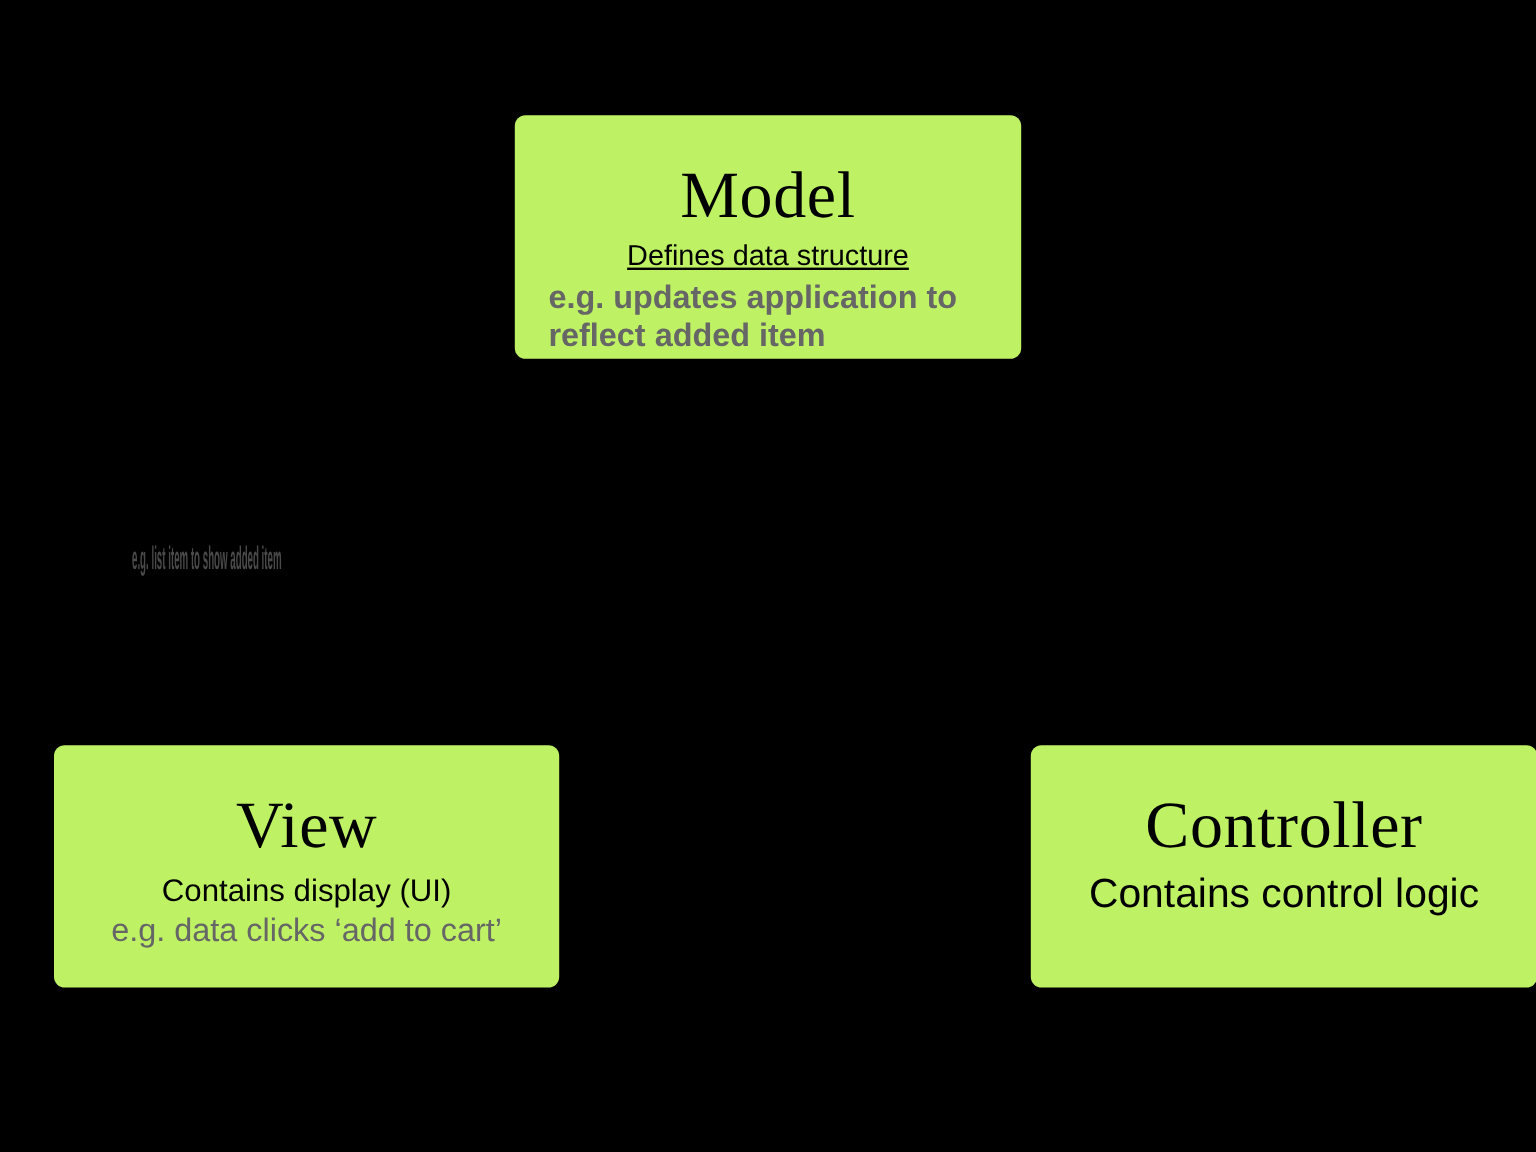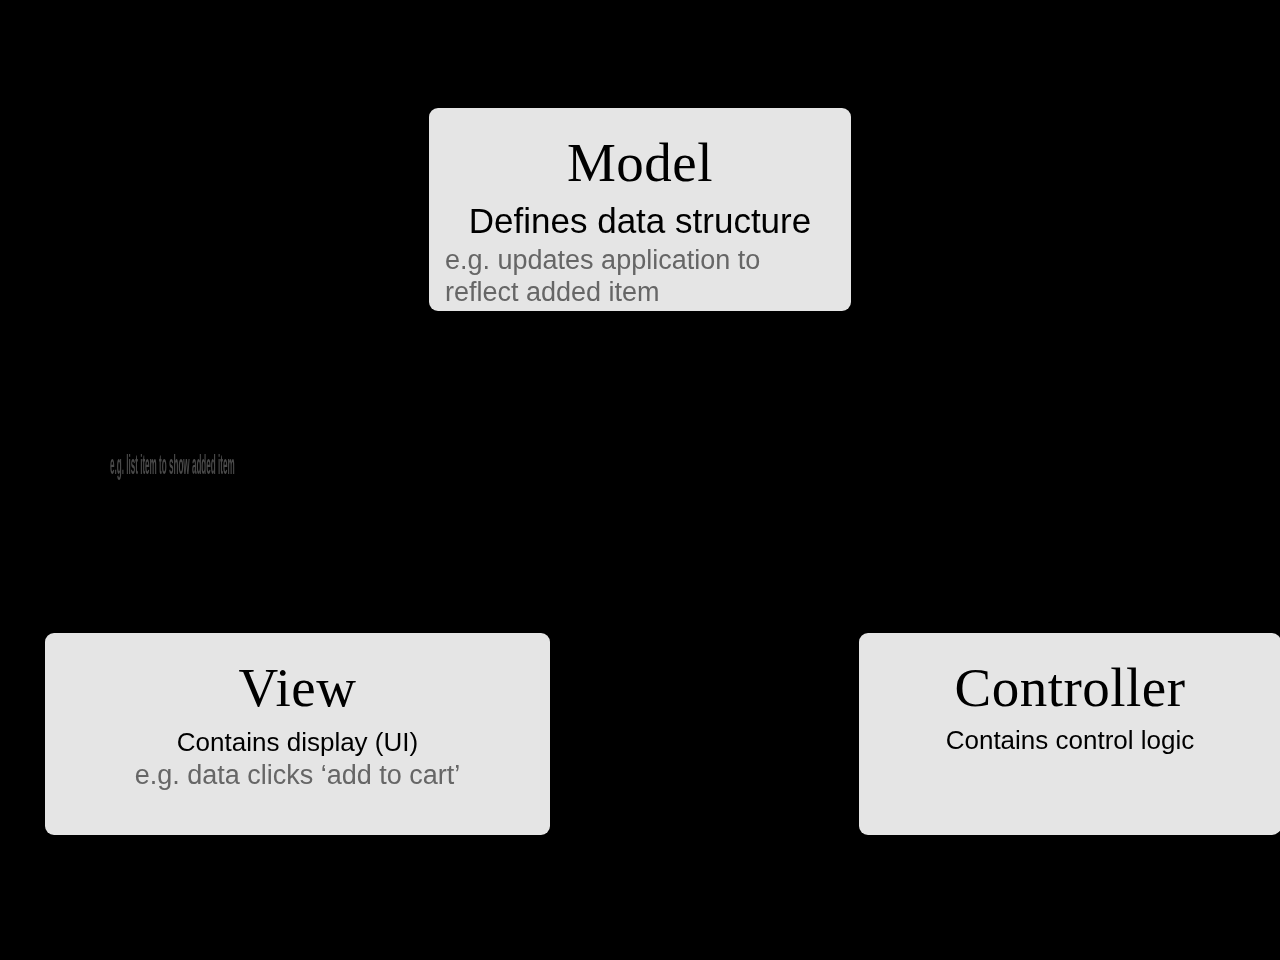--- a/index.html
+++ b/index.html
@@ -20,26 +20,25 @@
   .canvas {
     position: absolute;
     inset: 0;
     background: #000000;
   }
 
   
   .node {
     position: absolute;
     box-sizing: border-box;
-    background: #e5e5e5;
+    background: #bef264;
     border-radius: 9px;
     text-align: center;
     overflow: hidden;
-    padding: 4px;
-    margin-top: 12px;
+    padding: 16px;
   }
 
   .node-title {
     font-family: "Liberation Serif", "DejaVu Serif", serif;
     font-weight: 400;
     color: #000000;
     line-height: 1.0;
     letter-spacing: 0.5px;
   }
 
@@ -60,35 +59,37 @@
     left: 429px;
     top: 96px;
     width: 422px;
     height: 203px;
   }
   #node-model .node-title {
     font-size: 55px;
     margin-top: 23px;
   }
   #node-model .node-subtitle {
-    font-size: 35px;
+    font-size: 24px;
     margin-top: 11px;
+    text-decoration: underline;
   }
   #node-model .node-example {
     font-size: 27px;
     margin-top: 5px;
     padding: 0 12px;
     text-align: left;
+    font-weight: bold;
   }
 
   
   #node-view {
     left: 45px;
     top: 621px;
-    width: 505px;
+    width: 421px;
     height: 202px;
   }
   #node-view .node-title {
     font-size: 55px;
     margin-top: 23px;
   }
   #node-view .node-subtitle {
     font-size: 26px;
     margin-top: 13px;
   }
@@ -103,21 +104,21 @@
     left: 859px;
     top: 621px;
     width: 422px;
     height: 202px;
   }
   #node-controller .node-title {
     font-size: 55px;
     margin-top: 23px;
   }
   #node-controller .node-subtitle {
-    font-size: 26px;
+    font-size: 34px;
     margin-top: 11px;
   }
   #node-controller .node-example {
     font-size: 27px;
     margin-top: 3px;
     padding: 0 6px;
   }
 
   
   #edge-label-view-update {

